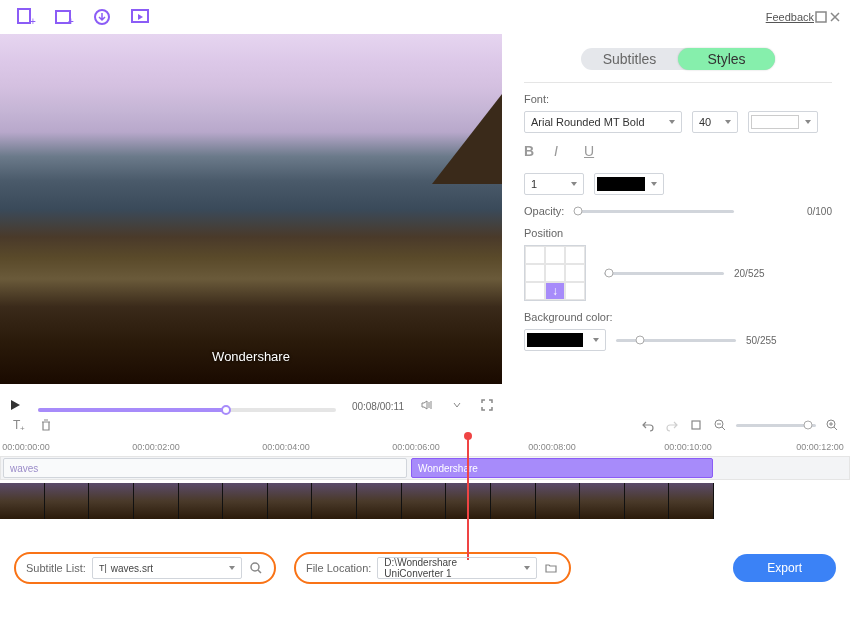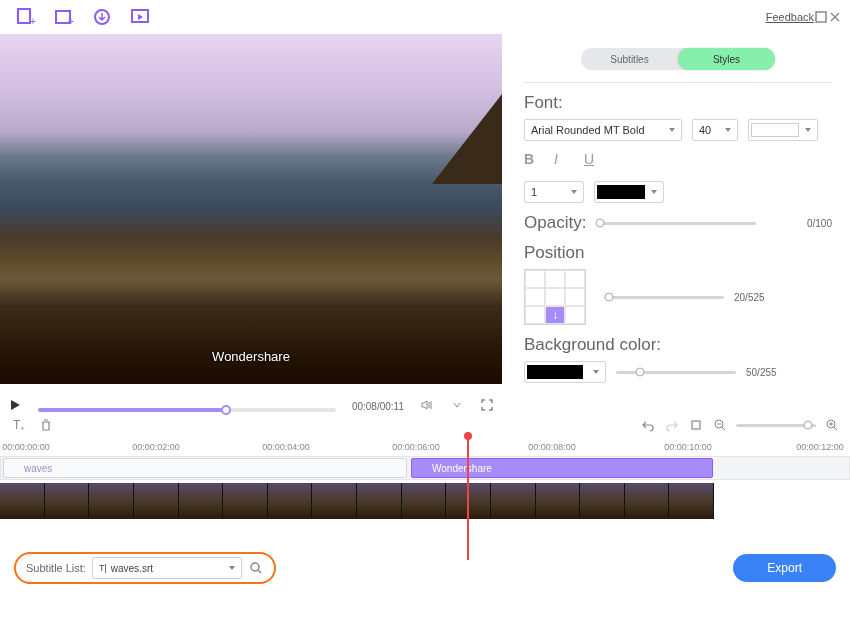--- a/index.html
+++ b/index.html
@@ -102,33 +102,33 @@
     width: 194px;
     margin: 6px auto 12px;
     background: #e5e7eb;
     border-radius: 12px;
     height: 22px;
     display: flex;
   }
   .tab-half {
     flex: 1;
     display: flex; align-items: center; justify-content: center;
-    font-size: 10px; color: #666;
+    font-size: 14px; color: #666;
     border-radius: 12px;
     cursor: pointer;
     text-align: center;
   }
   .tab-half.active {
     background: #86efac;
     color: #333;
     box-shadow: 0 0 2px rgba(0,0,0,0.2);
   }
   .panel-divider { height: 1px; background: #e5e5e5; margin: 6px 0 10px; }
 
-  .field-label { font-size: 17px; color: #666; margin-bottom: 6px; display: block; }
+  .field-label { font-size: 11px; color: #666; margin-bottom: 6px; display: block; }
   .field-row { display: flex; align-items: center; gap: 10px; margin-bottom: 10px; }
   .dropdown {
     border: 1px solid #d1d5db;
     background: #fff;
     height: 22px;
     border-radius: 2px;
     display: flex; align-items: center;
     padding: 0 18px 0 6px;
     font-size: 11px;
     color: #333;
@@ -214,21 +214,21 @@
     margin-bottom: 3px;
   }
   .clip {
     position: absolute; top: 1px; bottom: 1px;
     background: #f9fafb;
     border: 1px solid #d1d5db;
     border-radius: 2px;
     font-size: 10px;
     color: #9b8cc9;
     display: flex; align-items: center;
-    padding: 0 20px;
+    padding: 0 6px;
   }
   .clip.active { background: #a78bfa; color: #fff; border-color: #8b5cf6; }
   .thumb-track {
     height: 36px;
     background: #222;
     display: flex;
   }
   .thumb-frame {
     flex: 1;
     background: linear-gradient(to bottom, #5a4a6a 0%, #4a3a2a 50%, #2a1a0a 100%);
@@ -526,14 +526,23 @@
       <span style="margin-right:4px;font-size:9px">T|</span>
       <span>waves.srt</span>
     </div>
     <span class="tool-icon">
         <svg width="14" height="14" viewBox="0 0 14 14">
           <circle cx="6" cy="6" r="4" fill="none" stroke="#888" stroke-width="1.5"></circle>
           <path d="M9 9 l3 3" stroke="#888" stroke-width="1.5"></path>
         </svg>
       </span>
   </div>
+  <div class="bb-group">
+    <span class="bb-label">File Location:</span>
+    <div class="bb-dropdown" style="width:160px">D:\Wondershare UniConverter 1</div>
+    <span class="tool-icon">
+        <svg width="14" height="14" viewBox="0 0 14 14">
+          <path d="M2 4 h3 l1 1 h6 v6 h-10 z" fill="none" stroke="#888" stroke-width="1.2"></path>
+        </svg>
+      </span>
+  </div>
   <button class="export-btn">Export</button>
 </div>
 
 </body></html>

